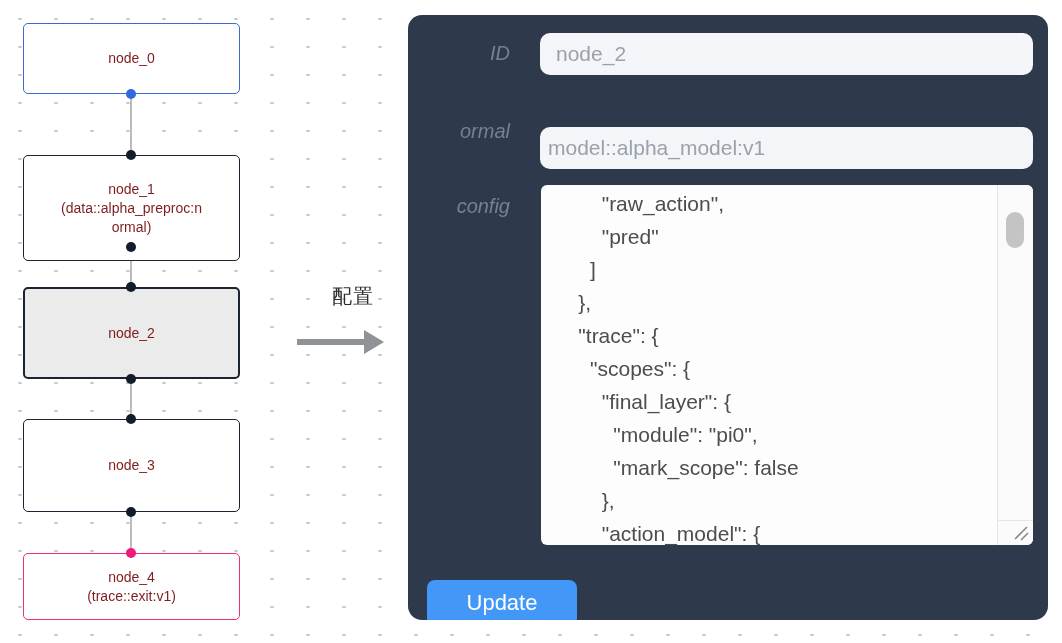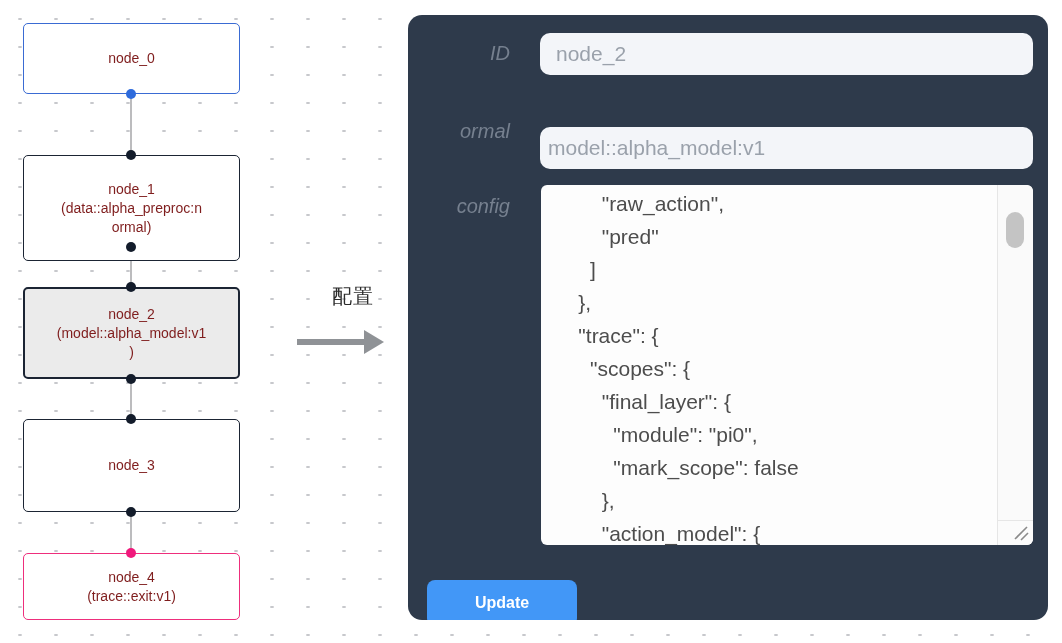--- a/index.html
+++ b/index.html
@@ -89,21 +89,21 @@
   }
   .resize-corner{
     position:absolute; right:0; top:335px; width:36px; height:25px;
     background:#fbfbfb; border-left:1px solid #e6e6e6; border-top:1px solid #e6e6e6;
   }
   .resize-corner svg{ position:absolute; right:3px; bottom:3px; }
 
   .update-btn{
     position:absolute; left:19px; top:565px; width:150px; height:46px;
     background:#4297f7; color:#ffffff; border:none; border-radius:8px;
-    font-size:16px; font-weight:700; font-family:"Liberation Sans", sans-serif;
+    font-size:22px; font-weight:400; font-family:"Liberation Sans", sans-serif;
     cursor:pointer;
   }
 </style>
 </head>
 <body>
 
 <div class="canvas">
 
   <div class="edge e1"></div>
   <div class="edge e2"></div>
@@ -113,22 +113,20 @@
   <div class="node n0">
     <div class="node-title">node_0</div>
   </div>
   <div class="node n1">
     <div class="node-title">node_1</div>
     <div class="node-sub">(data::alpha_preproc:n
 ormal)</div>
   </div>
   <div class="node n2">
     <div class="node-title">node_2</div>
-    <div class="node-sub">(model::alpha_model:v1
-)</div>
   </div>
   <div class="node n3">
     <div class="node-title">node_3</div>
   </div>
   <div class="node n4">
     <div class="node-title">node_4</div>
     <div class="node-sub">(trace::exit:v1)</div>
   </div>
 
   <div class="handle" style="left:126px; top:89px;  background:#2e6bdc;"></div>

